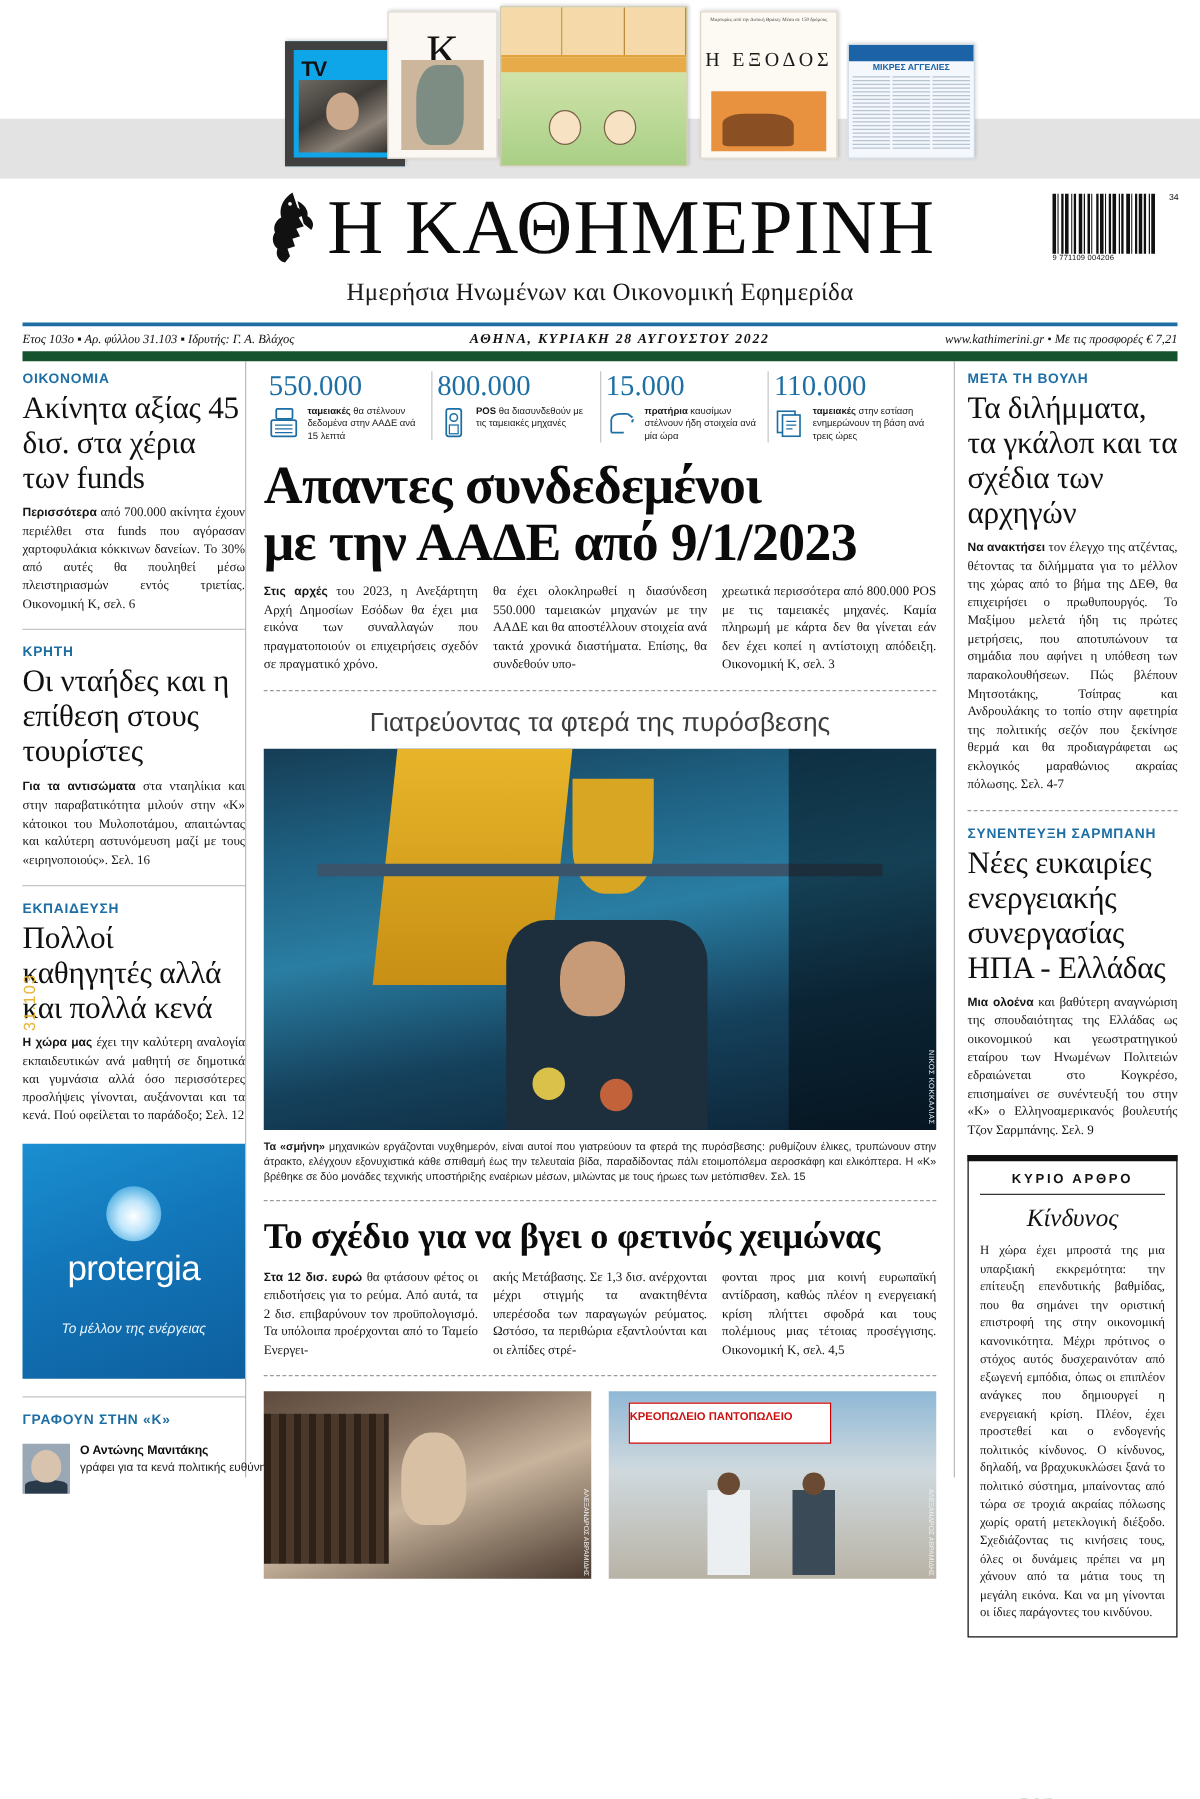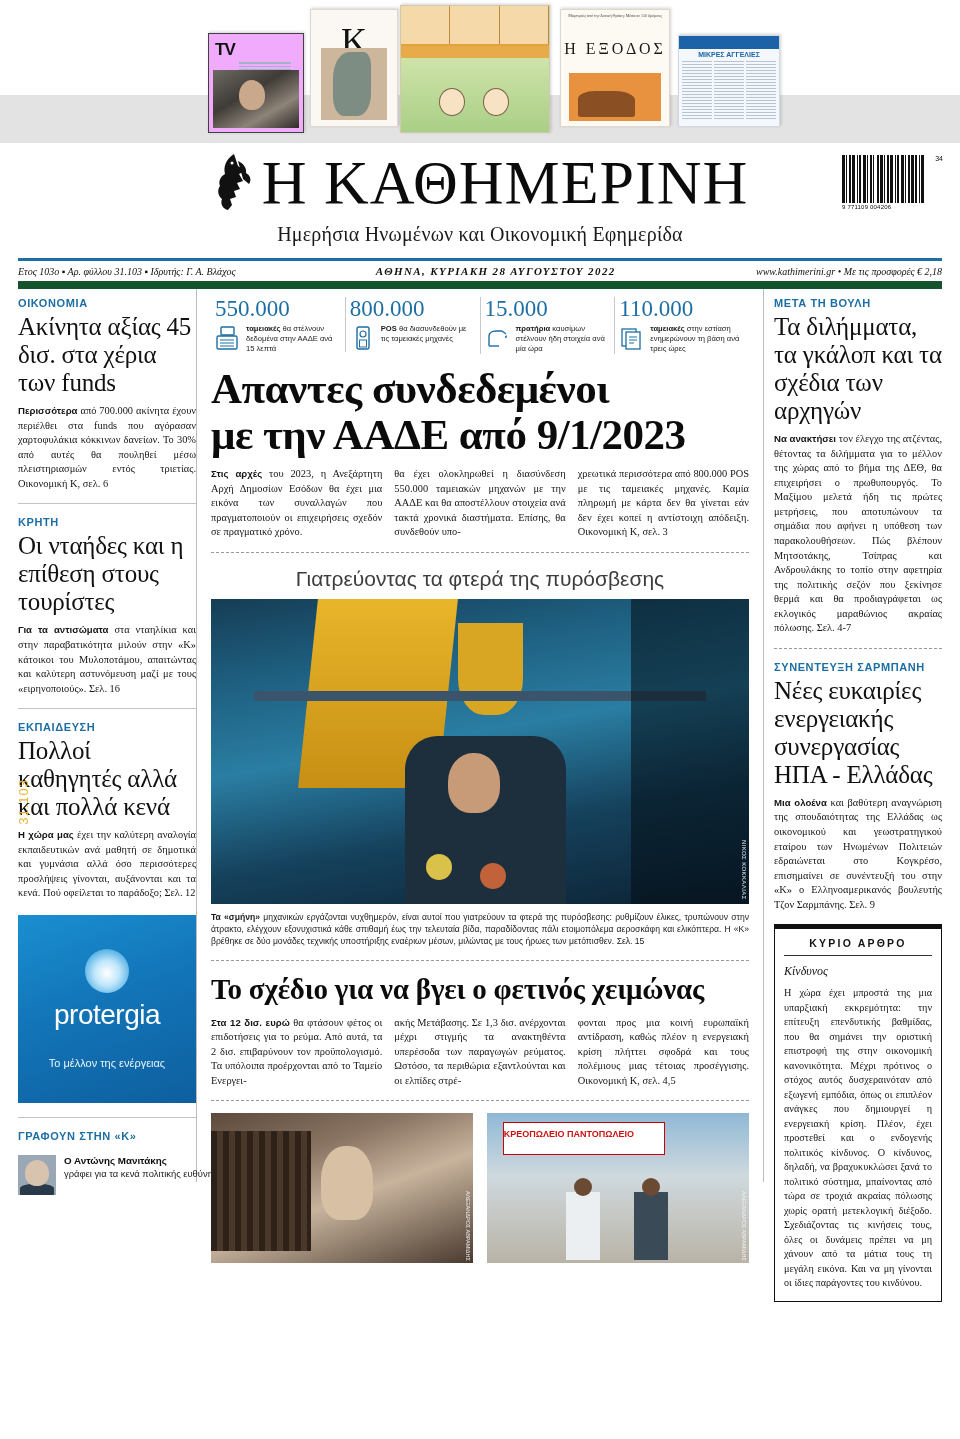--- a/index.html
+++ b/index.html
@@ -15,21 +15,21 @@
   .supp-strip {
     position: relative; height: 143px; width: 960px;
     background: #ffffff; overflow: hidden;
   }
   .supp-grayband {
     position: absolute; left: 0; right: 0; top: 95px; height: 48px;
     background: #e3e3e3;
   }
   .supp { position: absolute; bottom: 8px; box-shadow: 1px -1px 3px rgba(0,0,0,.18); }
 
-  .supp-tv { left: 208px; bottom: 10px; width: 96px; height: 100px; background:#f0abfc; border:1px solid #404040; }
+  .supp-tv { left: 228px; bottom: 10px; width: 96px; height: 100px; background:#0ea5e9; border:7px solid #404040; }
   .supp-tv .tvlogo { font-family:"Liberation Sans",sans-serif; font-weight:bold; font-size:17px; color:#111; margin:6px 0 0 6px; letter-spacing:-1px;}
   .supp-tv .tvlines { margin:2px 0 0 30px; }
   .supp-tv .tvlines i { display:block; width:52px; height:1.5px; background:#9fb4c8; margin-bottom:2px;}
   .supp-tv .tvphoto { position:absolute; left:4px; bottom:4px; right:4px; height:58px;
       background: linear-gradient(150deg,#6d6a63 0%,#3f3b37 40%,#8d8378 70%,#2e2b28 100%); }
   .supp-tv .tvphoto:after{content:"";position:absolute;left:30%;top:18%;width:26px;height:30px;border-radius:50% 50% 45% 45%;background:#c9a88c;}
 
   .supp-k { left: 310px; bottom: 16px; width: 88px; height: 118px; background:#fbf8f3; border:1px solid #ddd8d0;}
   .supp-k .kglyph{ font-family:"Liberation Serif",serif; font-size:36px; text-align:center; margin-top:10px; color:#111;}
   .supp-k .kart{position:absolute;left:10px;right:10px;bottom:6px;height:72px;background:#cdb79c;}
@@ -112,21 +112,21 @@
 
   
   .ad-protergia {
     margin-top:14px; height:188px;
     background: linear-gradient(160deg,#1a8fd1 0%, #1275b8 45%, #0e5f9e 100%);
     position:relative; display:flex; flex-direction:column; align-items:center; justify-content:center;
   }
   .ad-protergia .burst { width:44px; height:44px; border-radius:50%;
     background: radial-gradient(circle at 50% 55%, #ffffff 0%, #bfe6fb 38%, #5fb6e6 70%, #2a8fd0 100%); margin-bottom:6px;}
   .ad-protergia .pname { font-family:"Liberation Sans",sans-serif; font-size:28px; color:#fff; letter-spacing:-.5px;}
-  .ad-protergia .ptag { font-family:"Liberation Sans",sans-serif; font-size:11px; color:#eaf6ff; margin-top:26px;}
+  .ad-protergia .ptag { font-family:"Liberation Sans",sans-serif; font-size:11px; color:#eaf6ff; margin-top:26px;font-style:italic;}
 
   
   .contrib { display:flex; gap:8px; padding:9px 0; }
   .contrib .avatar { width:38px; height:40px; flex:none; background:#9aa7b4; position:relative; overflow:hidden;}
   .contrib .avatar:after { content:""; position:absolute; left:7px; top:5px; width:24px; height:26px; border-radius:50% 50% 45% 45%; background:#d8c3ae;}
   .contrib .avatar:before { content:""; position:absolute; left:2px; bottom:0; width:34px; height:11px; background:#2b3a4a; border-radius:40% 40% 0 0;}
   .contrib .ctext { font-family:"Liberation Sans",sans-serif; font-size:9.4px; line-height:1.28; color:#1a1a1a;}
   .contrib .ctext b { display:block; font-size:9.8px; color:#0d0d0d; }
   .contrib .page { text-align:right; font-weight:bold; font-size:9.4px; margin-top:2px;}
 
@@ -179,21 +179,21 @@
   .ph-shop .p1{position:absolute;left:30%;bottom:2%;width:34px;height:68px;background:#eceff1;}
   .ph-shop .p2{position:absolute;left:56%;bottom:2%;width:34px;height:68px;background:#3b4a57;}
   .ph-shop .p1:after,.ph-shop .p2:after{content:"";position:absolute;left:8px;top:-14px;width:18px;height:18px;border-radius:50%;background:#6b4a33;}
   .credit-v2 { position:absolute; right:2px; bottom:3px; writing-mode:vertical-rl; font-family:"Liberation Sans",sans-serif; font-size:5.5px; color:#eee;}
 
   
   .edit-box { border:1px solid #111; margin-top:12px; padding:0 9px 10px; position:relative;}
   .edit-box .topbar { position:absolute; left:-1px; right:-1px; top:-1px; height:5px; background:#111;}
   .edit-title { font-family:"Liberation Sans",sans-serif; font-weight:bold; font-size:10.5px; letter-spacing:2.2px; text-align:center; margin-top:12px; color:#111;}
   .edit-rule { height:1px; background:#333; margin:6px 0 8px;}
-  .edit-sub { font-family:"Liberation Serif",serif; font-style:italic; font-size:12px; text-align:left; color:#111; margin-bottom:7px;}
+  .edit-sub { font-family:"Liberation Serif",serif; font-style:italic; font-size:20px; text-align:center; color:#111; margin-bottom:7px;}
   .edit-body { font-family:"Liberation Serif",serif; font-size:10.2px; line-height:1.42; text-align:justify; color:#151515;}
 </style>
 </head>
 <body>
 
 <div class="page">
 
   <div class="supp-strip">
     <div class="supp-grayband"></div>
 
@@ -367,21 +367,21 @@
         </div>
         <div class="num">9 771109 004206</div>
         <div class="side">34</div>
       </div>
     </div>
     <div class="mast-sub">Ημερήσια Ηνωμένων και Οικονομική Εφημερίδα</div>
     <div class="mast-rule-thick"></div>
     <div class="mast-meta">
       <span>Ετος 103ο ▪ Αρ. φύλλου 31.103 ▪ Ιδρυτής: Γ. Α. Βλάχος</span>
       <span class="center">ΑΘΗΝΑ, ΚΥΡΙΑΚΗ 28 ΑΥΓΟΥΣΤΟΥ 2022</span>
-      <span>www.kathimerini.gr • Με τις προσφορές € 2,18</span>
+      <span>www.kathimerini.gr • Με τις προσφορές € 7,21</span>
     </div>
   </div>
 
   <div class="grid">
 
     <div class="col-left" style="position:relative">
       <div class="side-issue">31.103</div>
 
       <div>
         <div class="kicker">ΟΙΚΟΝΟΜΙΑ</div>

